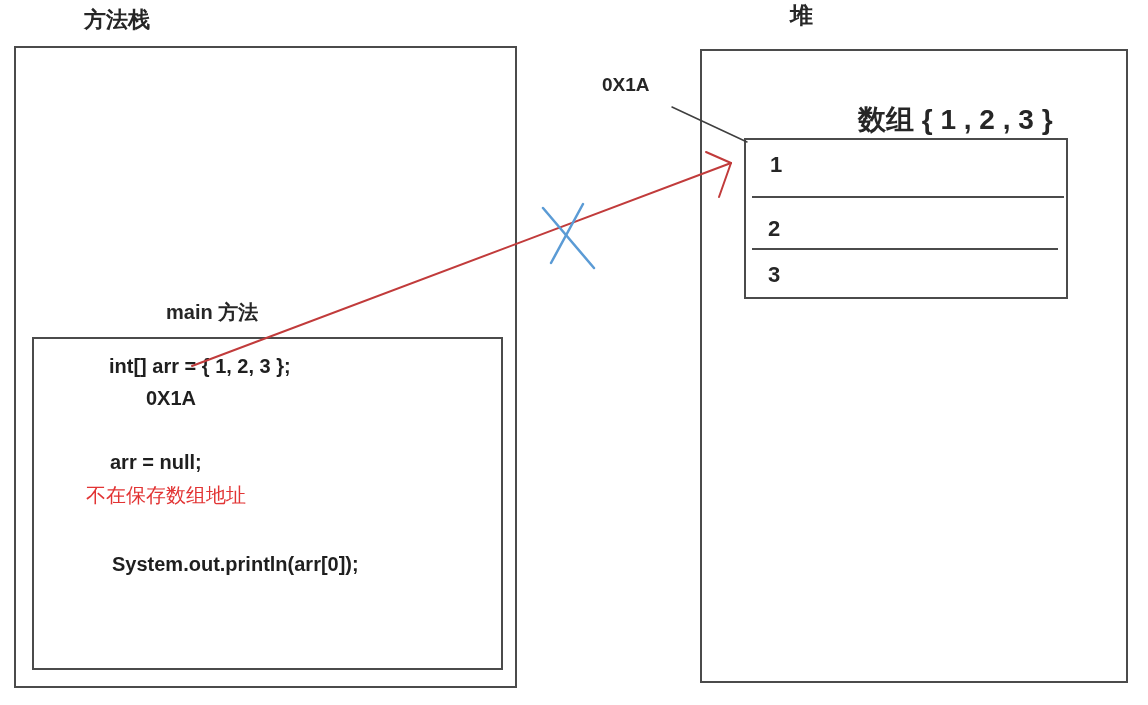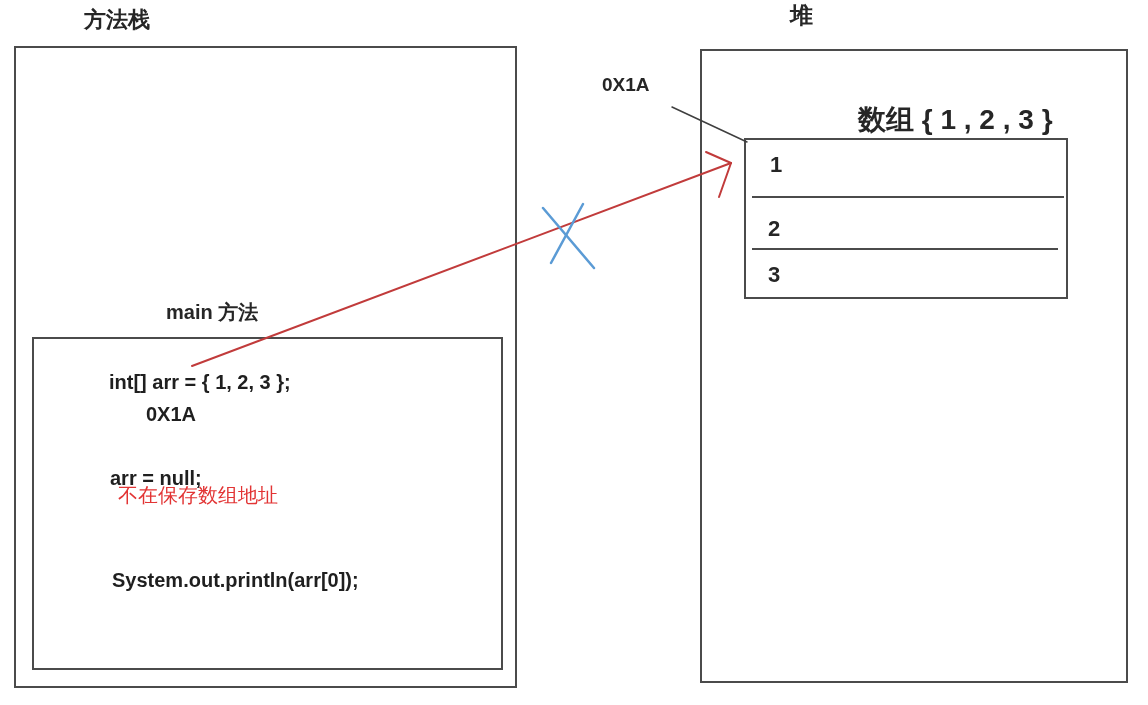--- a/index.html
+++ b/index.html
@@ -26,25 +26,25 @@
 
   .stack-title   { left: 84px;  top: 5px;   font-size: 22px; font-weight: 600; }
   .heap-title    { left: 790px; top: 0px;   font-size: 23px; font-weight: 600; }
 
   .stack-box     { left: 14px;  top: 46px;  width: 503px; height: 642px; }
   .heap-box      { left: 700px; top: 49px;  width: 428px; height: 634px; }
   .main-box      { left: 32px;  top: 337px; width: 471px; height: 333px; }
 
   .main-method-label { left: 127px; top: 299px; font-size: 20px; font-weight: 600; margin-left: 39px; }
 
-  .code { font-size: 20px; font-weight: 600; color: #1f1f1f; margin-top: 16px; }
+  .code { font-size: 20px; font-weight: 600; color: #1f1f1f; }
   .code-declaration { left: 109px; top: 355px; }
   .code-address     { left: 146px; top: 387px; }
   .code-assignment  { left: 110px; top: 451px; text-align: center; }
-  .code-annotation  { left: 86px;  top: 482px; font-size: 20px; font-weight: 400; color: var(--annotation-red); margin-left: 32px; }
+  .code-annotation  { left: 86px;  top: 482px; font-size: 20px; font-weight: 400; color: var(--annotation-red); }
   .code-print       { left: 112px; top: 553px; text-align: center; }
 
   .heap-address-label { left: 602px; top: 74px; font-size: 19px; font-weight: 600; }
   .array-title        { left: 858px; top: 101px; font-size: 28px; font-weight: 600; }
 
   .array-box { left: 744px; top: 138px; width: 324px; height: 161px; }
   .array-cell { position: absolute; font-size: 22px; font-weight: 600; }
   .cell-1 { left: 24px; top: 12px; }
   .cell-2 { left: 22px; top: 76px; }
   .cell-3 { left: 22px; top: 122px; }

